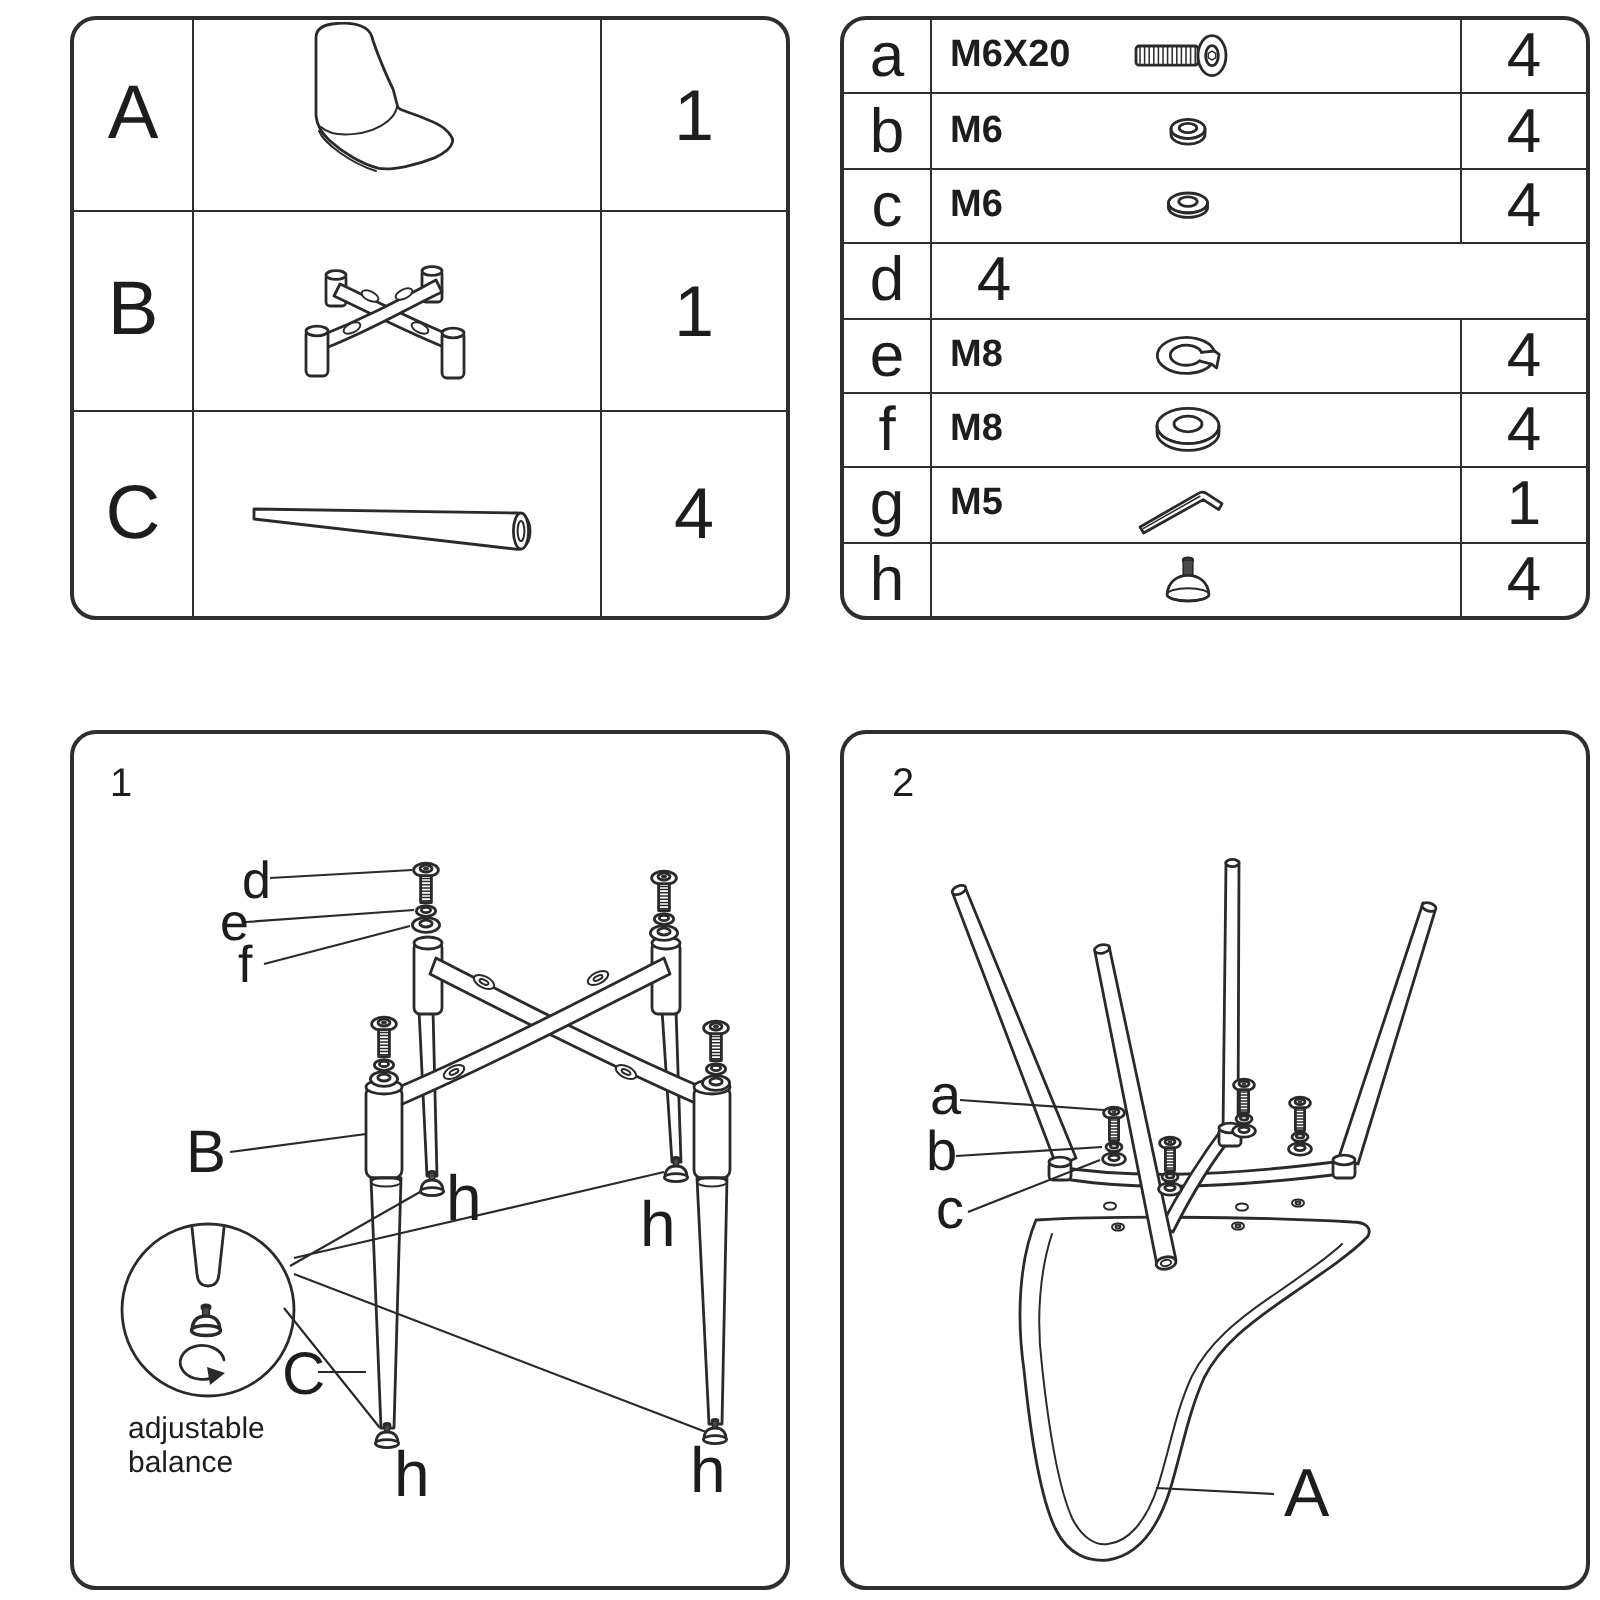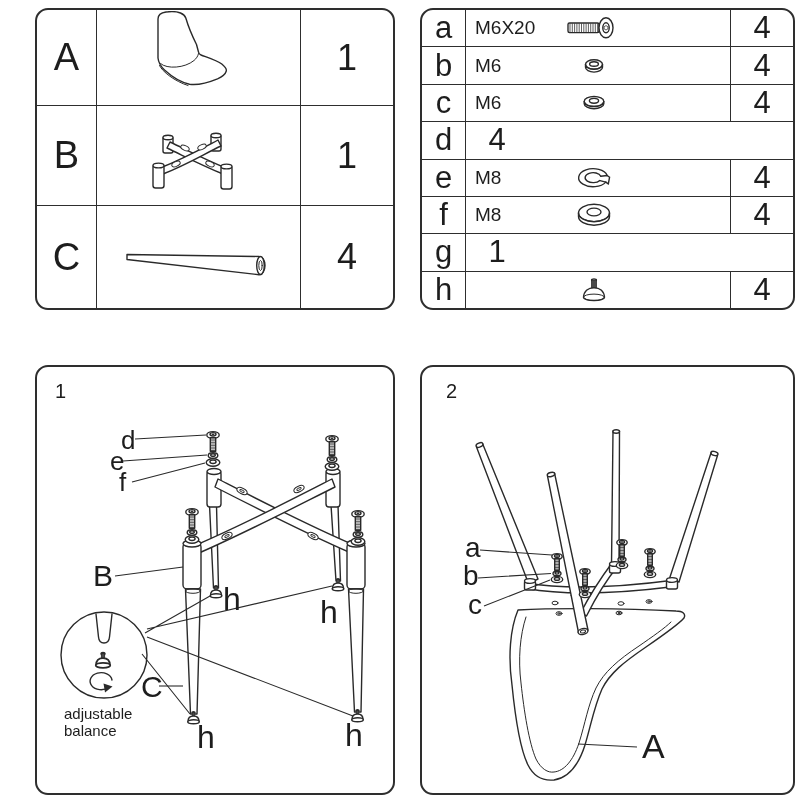--- a/index.html
+++ b/index.html
@@ -28,21 +28,21 @@
     display:flex; align-items:center; justify-content:center; font-size:38px; }
   .p-illus { flex:1; border-right:1.5px solid #2e2e2e;
     display:flex; align-items:center; justify-content:center; }
   .p-qty { width:92px; display:flex; align-items:center; justify-content:center; font-size:36px; }
 
   .h-row { flex:1; display:flex; }
   .h-row + .h-row { border-top:1.5px solid #2e2e2e; }
   .h-key { width:44px; border-right:1.5px solid #2e2e2e;
     display:flex; align-items:center; justify-content:center; font-size:31px; }
   .h-mid { flex:1; border-right:1.5px solid #2e2e2e;
-    display:flex; align-items:center; padding-left:9px; font-size:19px; position:relative; }
+    display:flex; align-items:center; padding-left:9px; font-size:19px; position:relative;font-weight:bold; }
   .h-icon { position:absolute; left:78px; top:50%; transform:translateY(-50%); }
   .h-qty { width:62px; display:flex; align-items:center; justify-content:center; font-size:31px; }
 
   svg { display:block; }
   .s   { stroke:#2a2a2a; fill:none; stroke-width:1.4; stroke-linecap:round; stroke-linejoin:round; }
   .sf  { stroke:#2a2a2a; fill:#ffffff; stroke-width:1.4; stroke-linejoin:round; }
   .thin{ stroke-width:1; }
   .thr { stroke:#2a2a2a; stroke-width:.75; fill:none; }
   .lead{ stroke:#2a2a2a; stroke-width:1.1; fill:none; }
   text { font-family:"Liberation Sans", sans-serif; fill:#1d1d1d; }
@@ -174,20 +174,27 @@
         <path class="sf" d="M34.5,15 a15.5,8.8 0 0 0 31,0 l0,3.4 a15.5,8.8 0 0 1 -31,0 Z"></path>
         <ellipse class="sf" cx="50" cy="14" rx="7" ry="3.9"></ellipse>
       </svg>
       <span>M8</span>
     </div>
     <div class="h-qty">4</div>
   </div>
 
   <div class="h-row">
     <div class="h-key">g</div>
+    <div class="h-mid">
+      <span>M5</span>
+      <svg class="h-icon" width="100" height="34" viewBox="0 0 100 34">
+        <path class="sf" d="M26,28.5 L55,11.8 C56.2,11 57.8,10.9 59,11.6 L67,16.8 L65.4,19.8 L57.6,14.8 L27.8,31.5 Z"></path>
+        <path class="thr" d="M27.5,29.3 L56.2,13"></path>
+      </svg>
+    </div>
     <div class="h-qty">1</div>
   </div>
 
   <div class="h-row">
     <div class="h-key">h</div>
     <div class="h-mid">
       <span></span>
       <svg class="h-icon" width="100" height="34" viewBox="0 0 100 34">
         <ellipse class="sf" cx="50" cy="7" rx="2.4" ry="1.1"></ellipse>
         <rect x="47.6" y="7" width="4.8" height="8" fill="#4a4a4a" stroke="#2a2a2a" stroke-width="0.8"></rect>

